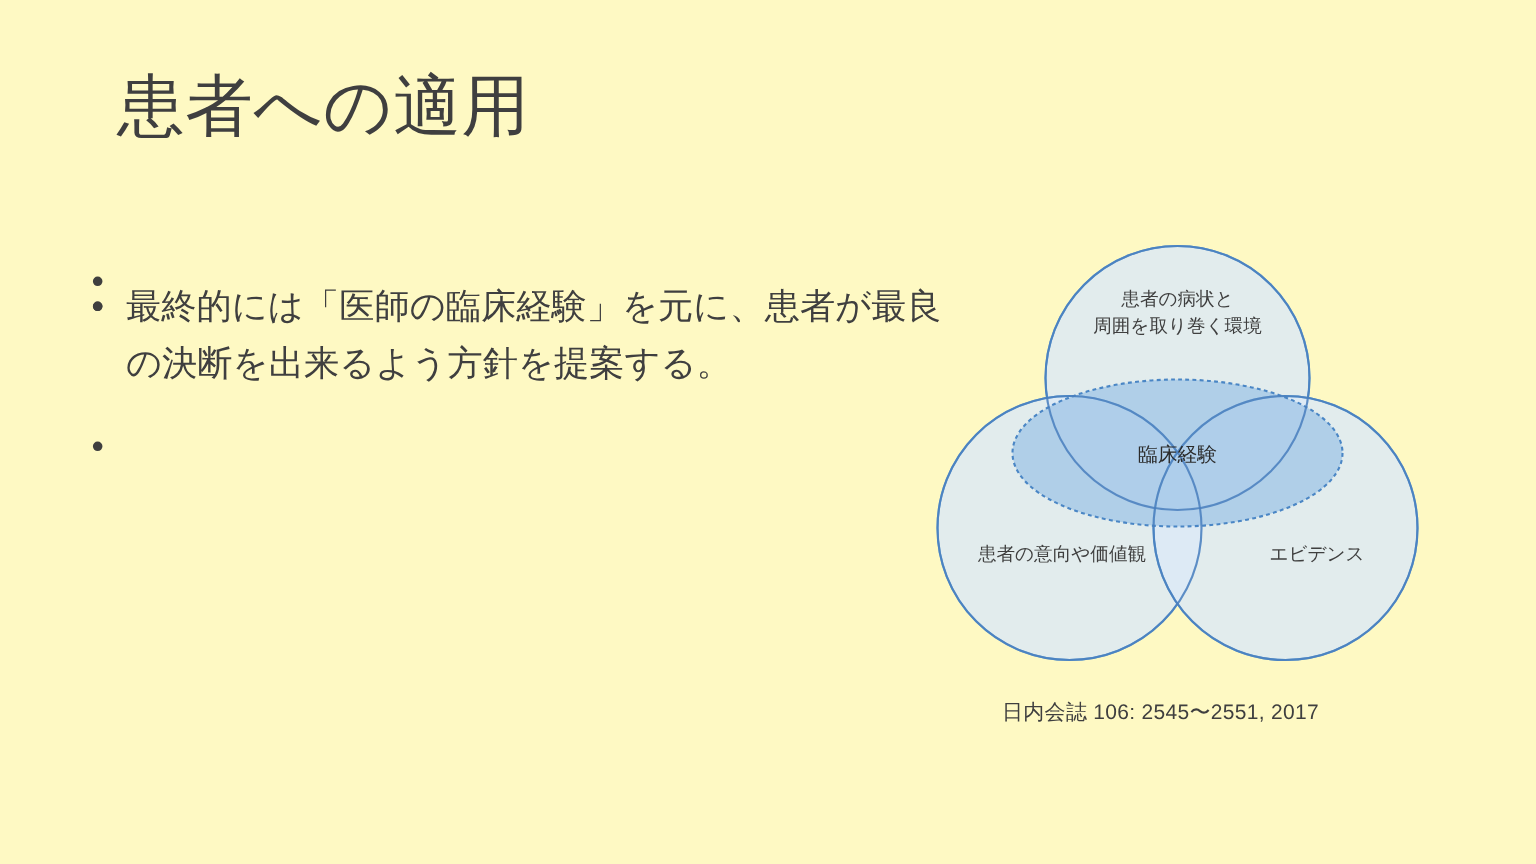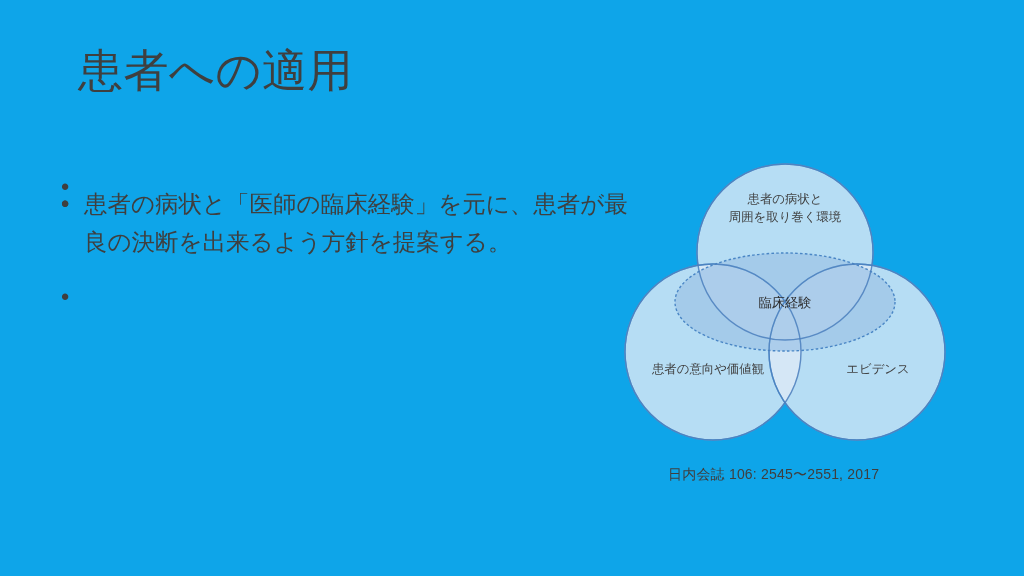--- a/index.html
+++ b/index.html
@@ -8,21 +8,21 @@
     padding: 0;
     background: #ffffff;
   }
   body {
     font-family: "Liberation Sans", "DejaVu Sans", sans-serif;
   }
   .slide {
     position: relative;
     width: 1024px;
     height: 576px;
-    background: #0ea5e9;
+    background: #fef9c3;
     overflow: hidden;
   }
 
   
   .slide-title {
     position: absolute;
     left: 78px;
     top: 44px;
     width: 700px;
     font-size: 45px;
@@ -106,21 +106,21 @@
 
   <ul class="body-list">
     <li class="bullet-item">
       <span class="bullet-mark">•</span>
     </li>
     <li class="bullet-item">
       <span class="bullet-mark">•</span>
     </li>
     <li class="bullet-item">
       <span class="bullet-mark">•</span>
-      <span class="bullet-text">患者の病状と「医師の臨床経験」を元に、患者が最良の決断を出来るよう方針を提案する。</span>
+      <span class="bullet-text">最終的には「医師の臨床経験」を元に、患者が最良の決断を出来るよう方針を提案する。</span>
     </li>
     <li class="bullet-item">
       <span class="bullet-mark">•</span>
     </li>
   </ul>
 
   <div class="venn-wrap">
     <svg class="venn-svg" viewBox="0 0 330 300" xmlns="http://www.w3.org/2000/svg">
 
       <g>

